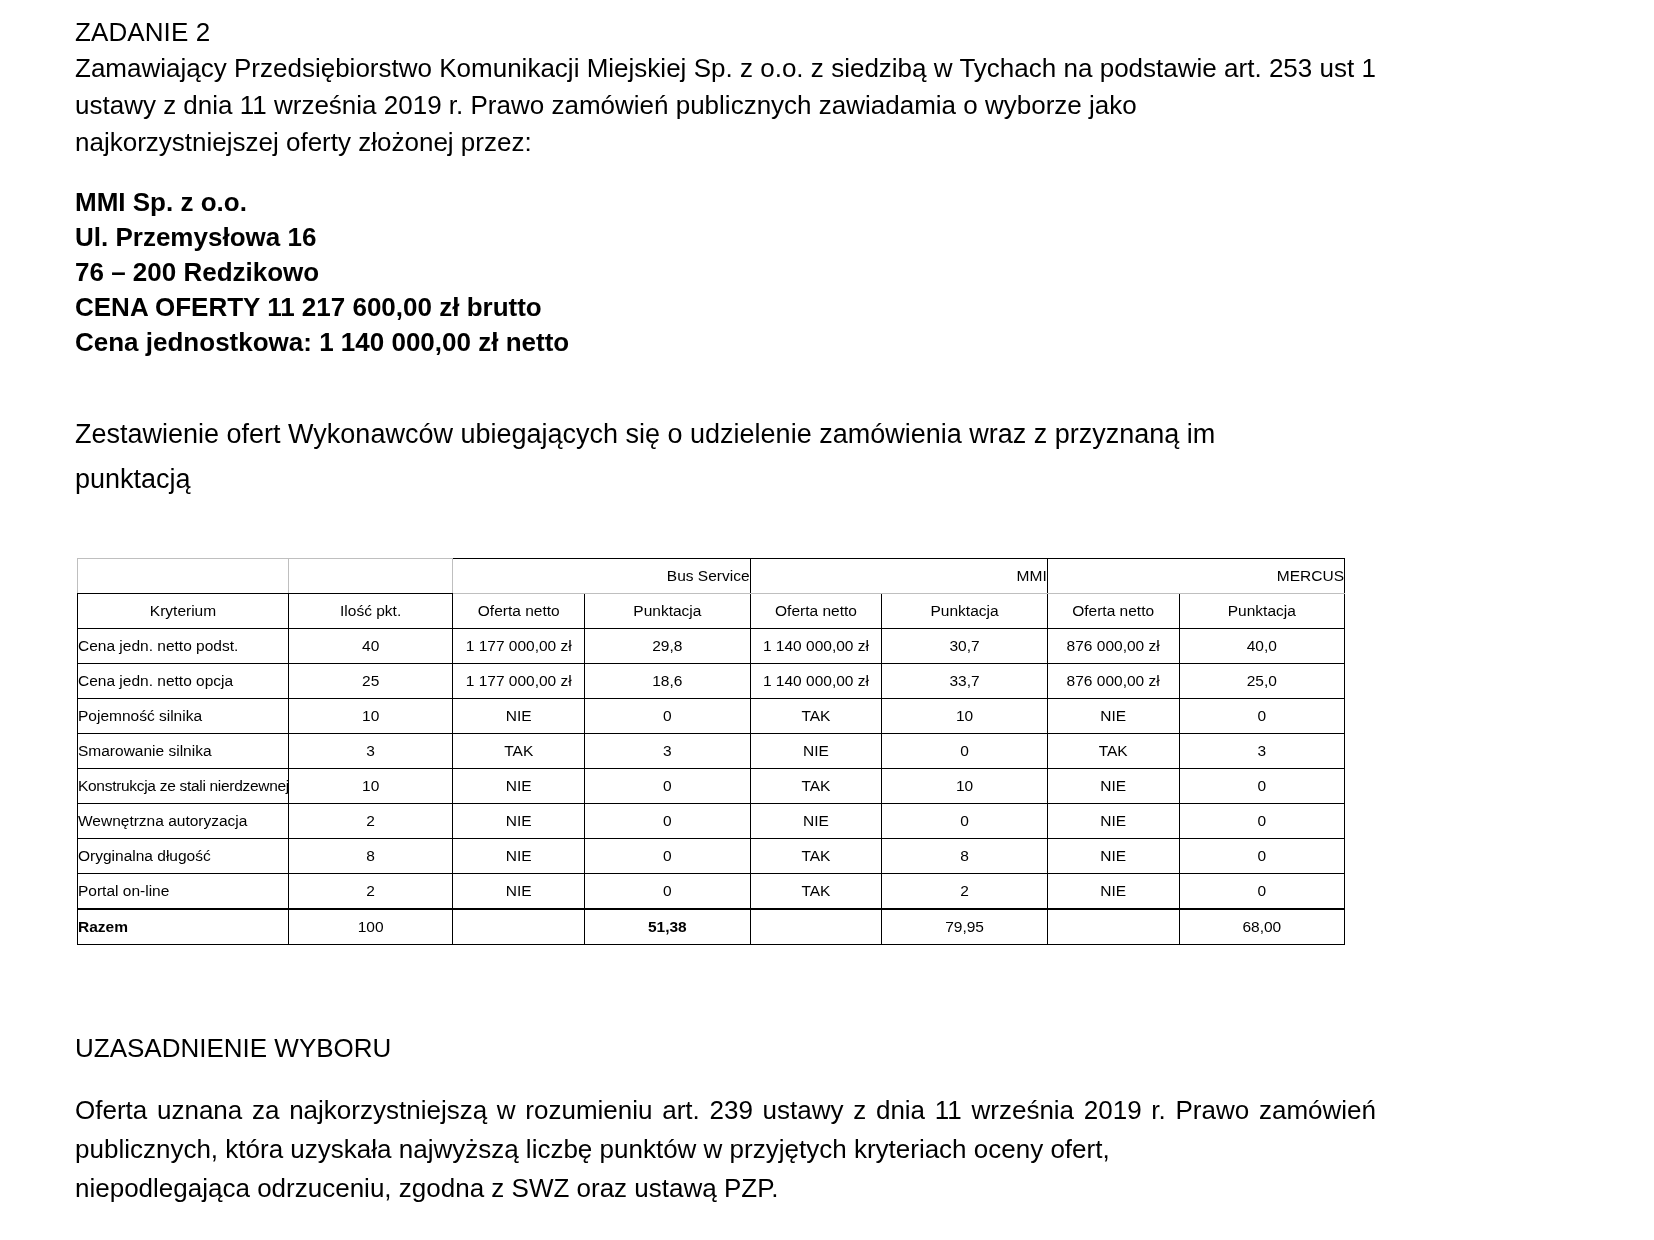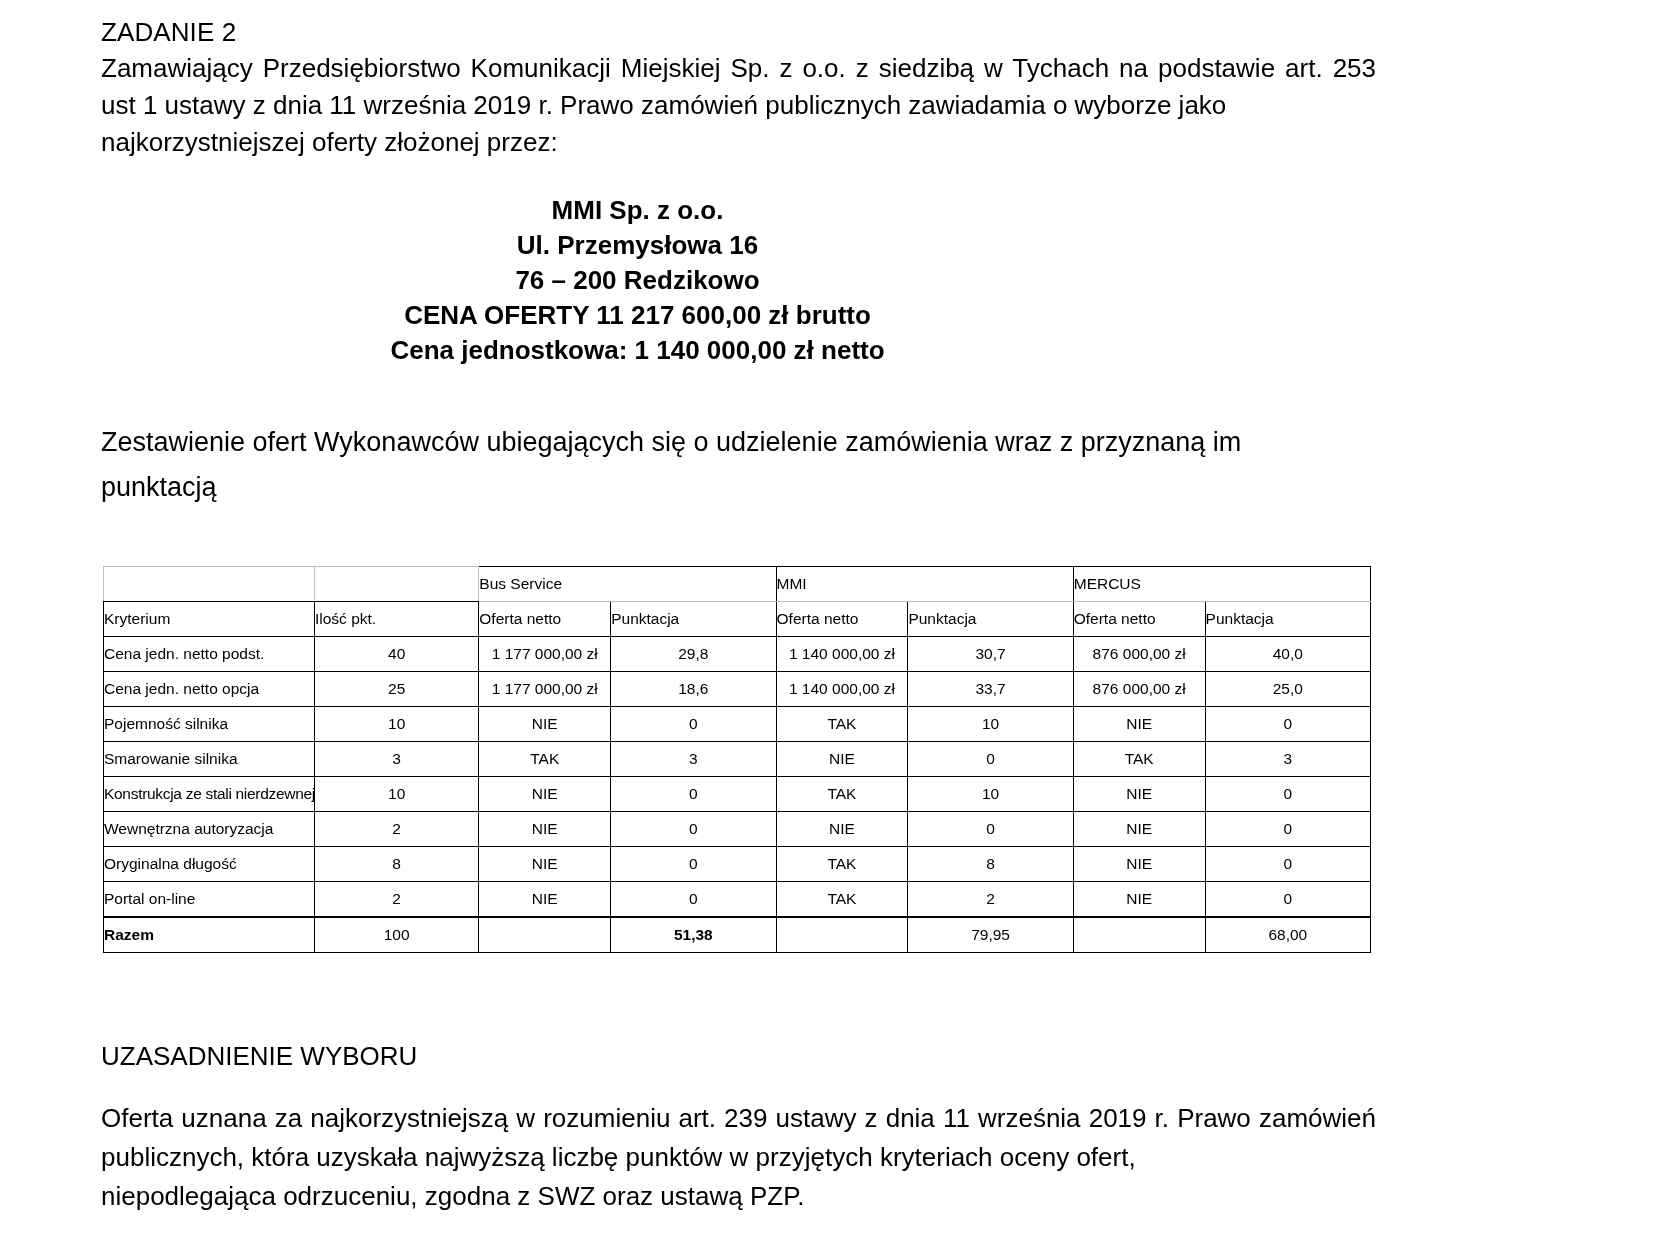--- a/index.html
+++ b/index.html
@@ -13,44 +13,43 @@
     font-family: "Liberation Sans", sans-serif;
     color: #000000;
     position: relative;
     overflow: hidden;
   }
   .page {
     position: relative;
     width: 1654px;
     height: 884px;
     box-sizing: border-box;
-    padding: 14px 250px 0 101px;
+    padding: 14px 250px 0 75px;
   }
   .intro-heading {
     font-size: 26px;
     line-height: 36px;
     letter-spacing: 0.1px;
   }
   .intro-para {
     font-size: 26px;
     line-height: 37px;
     text-align: justify;
     text-justify: inter-word;
     margin: 0;
     padding-right: 28px;
   }
   .intro-para .lastline {
     display: block;
   }
   .address-block {
-    text-align: center;
     font-weight: bold;
     font-size: 26px;
     line-height: 35px;
-    margin-top: 32px;
+    margin-top: 24px;
     padding-right: 230px;
   }
   .address-block div {
     white-space: nowrap;
   }
   .zest-para {
     font-size: 27px;
     line-height: 45px;
     text-align: justify;
     text-justify: inter-word;
@@ -87,25 +86,25 @@
   .c-ilosc { width: 162px; }
   .c-oferta{ width: 130px; }
   .c-punkt { width: 163px; }
   .blank-tl {
     border-top: 1px solid #bfbfbf !important;
     border-left: 1px solid #bfbfbf !important;
     border-right: 1px solid #bfbfbf !important;
     border-bottom: 1px solid #000 !important;
   }
   .vendor-head {
-    text-align: left;
+    text-align: right;
     border-bottom: 1px solid #bfbfbf !important;
   }
   .hdr-cell {
-    text-align: left;
+    text-align: center;
     padding-left: 5px;
     border-top: 1px solid #bfbfbf !important;
   }
   .row-label {
     text-align: left;
     padding-left: 5px;
     white-space: nowrap;
     overflow: hidden;
     margin-left: 23px;
   }

